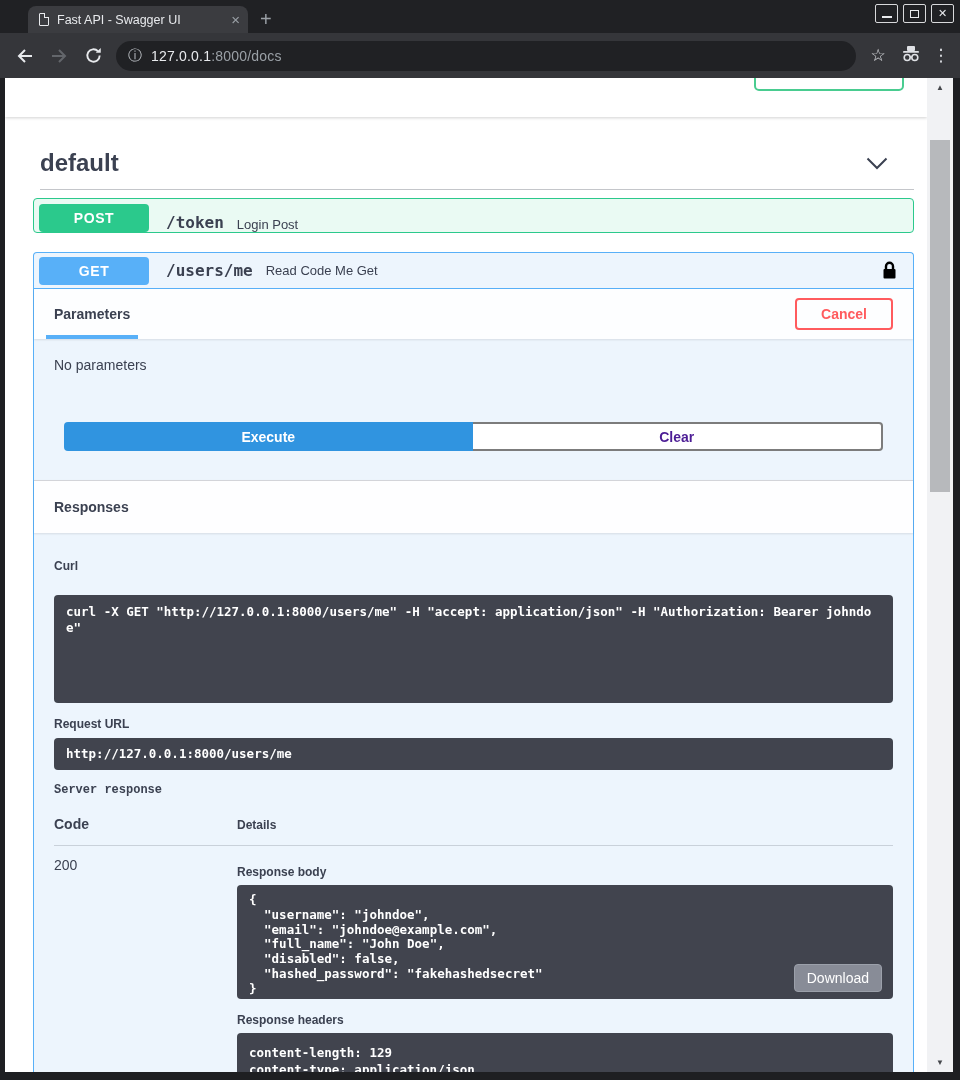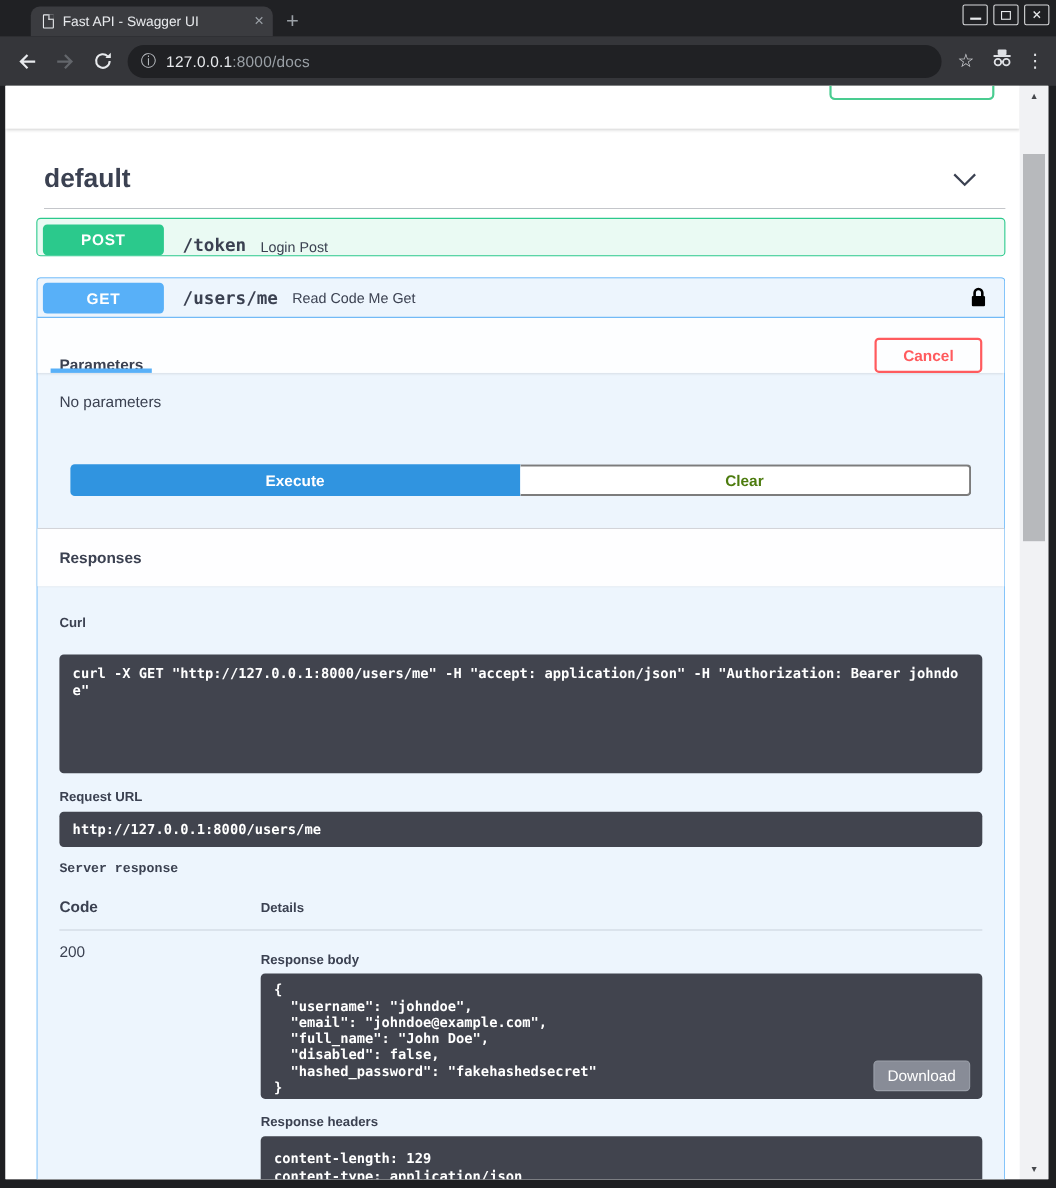--- a/index.html
+++ b/index.html
@@ -71,33 +71,33 @@
                   display:flex; align-items:center; justify-content:center; }
   .badge-post { background:var(--post-green,#2bc98c); }
   .badge-get  { background:var(--get-blue,#58b0f8); }
   .op-path { font-family:"DejaVu Sans Mono", monospace; font-weight:700; font-size:16px; margin-left:17px; }
   .op-summary { font-size:13px; margin-left:13px; color:#3b4151; }
   .op-lock { margin-left:auto; margin-right:16px; display:flex; align-items:center; }
 
   .get-head-border { border-bottom:1px solid var(--get-blue,#58b0f8); }
 
   .tabrow { position:relative; height:50px; background:rgba(255,255,255,.85);
-            box-shadow:0 1px 2px rgba(0,0,0,.1); display:flex; align-items:flex-end; }
+            box-shadow:0 1px 2px rgba(0,0,0,.1); display:flex; align-items:center; }
   .param-tab { margin-left:20px; font-size:14px; font-weight:700; color:#3b4151; }
   .param-underline { position:absolute; left:12px; bottom:0; width:92px; height:4px; background:var(--get-blue,#58b0f8); }
   .cancel-btn { margin-left:auto; margin-right:20px; border:2px solid var(--cancel-red,#ff5b5e);
                 color:var(--cancel-red,#ff5b5e); background:transparent; font-weight:700; font-size:14px;
                 border-radius:4px; padding:6px 24px; font-family:inherit; }
 
   .params-body { padding:18px 20px 29px 20px; }
   .no-params { font-size:14px; color:#3b4151; }
   .exec-group { display:flex; margin:49px 10px 0 10px; height:29px; }
   .exec-btn { flex:1; background:var(--execute-blue,#3094e0); color:#fff; font-weight:700; font-size:14px;
               border:none; border-radius:4px 0 0 4px; font-family:inherit; }
-  .clear-btn { flex:1; background:#fff; color:#4d7c0f; font-weight:700; font-size:14px;
+  .clear-btn { flex:1; background:#fff; color:#4c1d95; font-weight:700; font-size:14px;
                border:2px solid #7c7c7c; border-left:none; border-radius:0 4px 4px 0; font-family:inherit; }
 
   .responses-strip { height:53px; background:rgba(255,255,255,.9); border-top:1px solid rgba(59,65,81,.22);
                      box-shadow:0 1px 2px rgba(0,0,0,.1); display:flex; align-items:center; }
   .responses-title { margin-left:20px; font-size:14px; font-weight:700; color:#3b4151; }
 
   .resp-inner { padding:26px 20px 0 20px; }
   .blk-label { font-size:12px; font-weight:700; color:#3b4151; }
   .code-block { background:var(--code-bg,#41444e); border-radius:4px; color:#fff;
                 font-family:"DejaVu Sans Mono", monospace; font-size:12.5px; font-weight:700;

